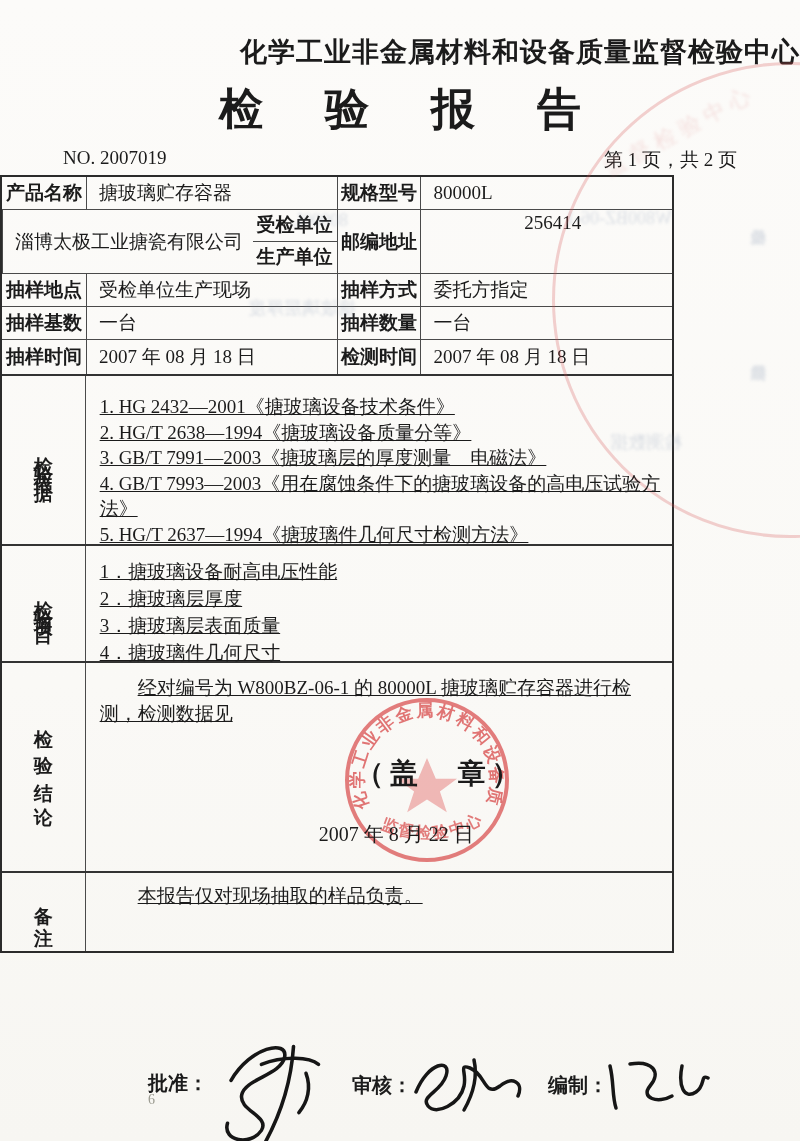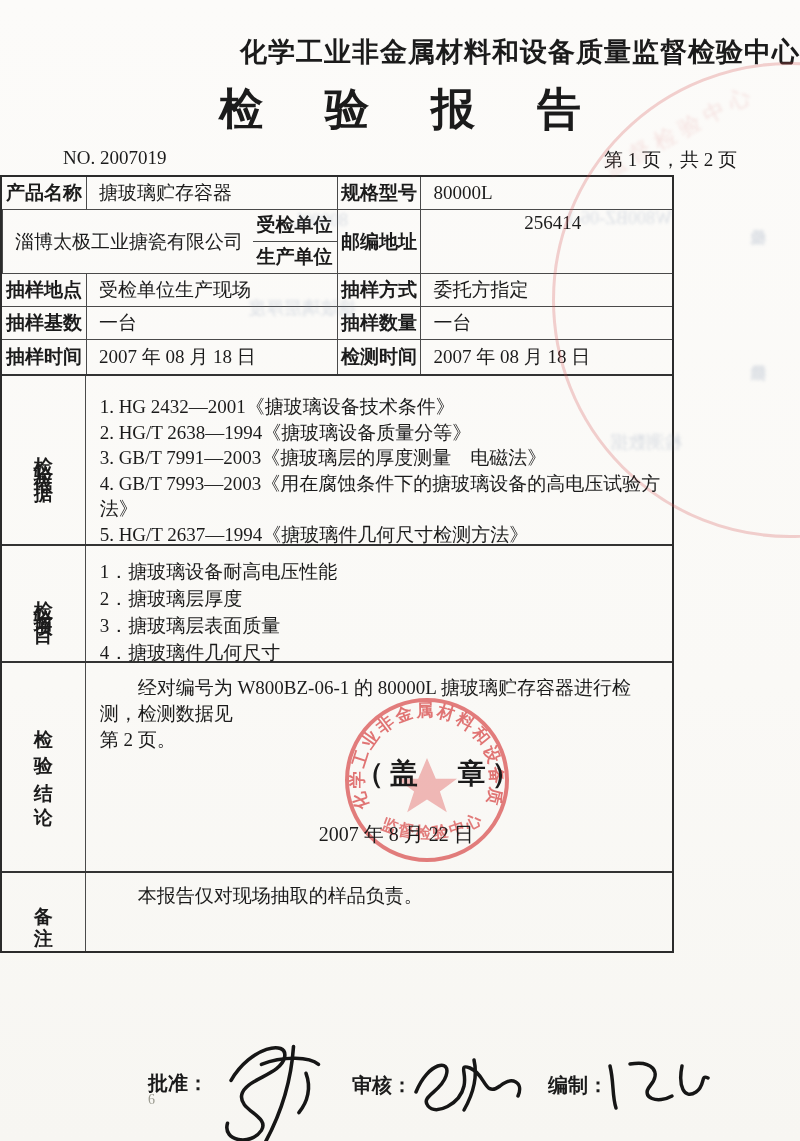--- a/index.html
+++ b/index.html
@@ -24,21 +24,21 @@
   .val2{width:252px;padding:0 0 0 12px;font-size:19px;}
   .h32{height:32px}.h33{height:33px}.h35{height:35px}.h64{height:64px}
   .hbasis{height:170px}.hitems{height:117px}.hconcl{height:210px}.hremark{height:80px}
   .sub{width:84px;flex-direction:column;padding:0;align-items:stretch;}
   .half{height:50%;display:flex;align-items:center;justify-content:center;font-size:19px;font-weight:600;box-sizing:border-box;}
   .half.top{border-bottom:1px solid #4a4a4a;}
   .addr{align-items:flex-start;justify-content:center;line-height:26px;}
   .labv{width:84px;justify-content:center;}
   .vlab{writing-mode:vertical-rl;text-orientation:upright;font-size:19px;font-weight:600;}
   .ls9{letter-spacing:9px}.ls26{letter-spacing:26px}.ls20{letter-spacing:20px}
-  .seccontent{width:597px;position:relative;display:block;align-items:initial;}
+  .seccontent{width:597px;position:relative;display:block;align-items:initial;text-decoration:underline;}
   .blist{padding:18px 0 0 14px;font-size:19px;line-height:25.5px;}
   .ilist{padding:12px 0 0 14px;font-size:19px;line-height:27px;}
   .concl-line1{margin:12px 14px 0 14px;text-indent:2em;font-size:19px;line-height:26px;}
   .concl-line2{margin:0 14px;font-size:19px;line-height:26px;}
   .remark-para{margin:10px 14px 0 14px;text-indent:2em;font-size:19px;}
   
   .seal-wrap{position:absolute;left:246px;top:22px;width:190px;height:190px;opacity:.88;}
   .stamp-hint{position:absolute;left:240px;top:92px;width:200px;text-align:right;
               font-size:28px;letter-spacing:6px;font-weight:600;}
   .stamp-date{position:absolute;left:233px;top:158px;width:220px;text-align:left;font-size:20px;}
@@ -148,21 +148,20 @@
         </div>
       </div>
     </div>
 
     <div class="r thick hconcl">
       <div class="c cfirst labv">
         <span class="vlab ls26">检验结论</span>
       </div>
       <div class="c seccontent">
         <div class="concl-line1">经对编号为 W800BZ-06-1 的 80000L 搪玻璃贮存容器进行检测，检测数据见</div>
-        <div class="concl-line2">第 2 页。</div>
 
         <svg class="seal-wrap" viewBox="-95 -95 190 190">
           <circle r="80" fill="none" stroke="#d84848" stroke-width="4" opacity="0.8"></circle>
           <polygon points="0,-30 8.8,-9.3 30,-9.3 12.9,3.5 19.8,24.3 0,11.4 -19.8,24.3 -12.9,3.5 -30,-9.3 -8.8,-9.3" transform="translate(0,8)" fill="#e26464" opacity="0.5"></polygon>
           <defs>
             <path id="arcTop" d="M -58,27 A 64 64 0 1 1 58,27" fill="none"></path>
             <path id="arcBot" d="M -50,46 A 110 110 0 0 0 50,46" fill="none"></path>
           </defs>
           <text font-size="17" fill="#d84848" opacity="0.85" font-weight="bold">
             <textPath href="#arcTop" startOffset="0" textLength="272" lengthAdjust="spacing">化学工业非金属材料和设备质量</textPath>

